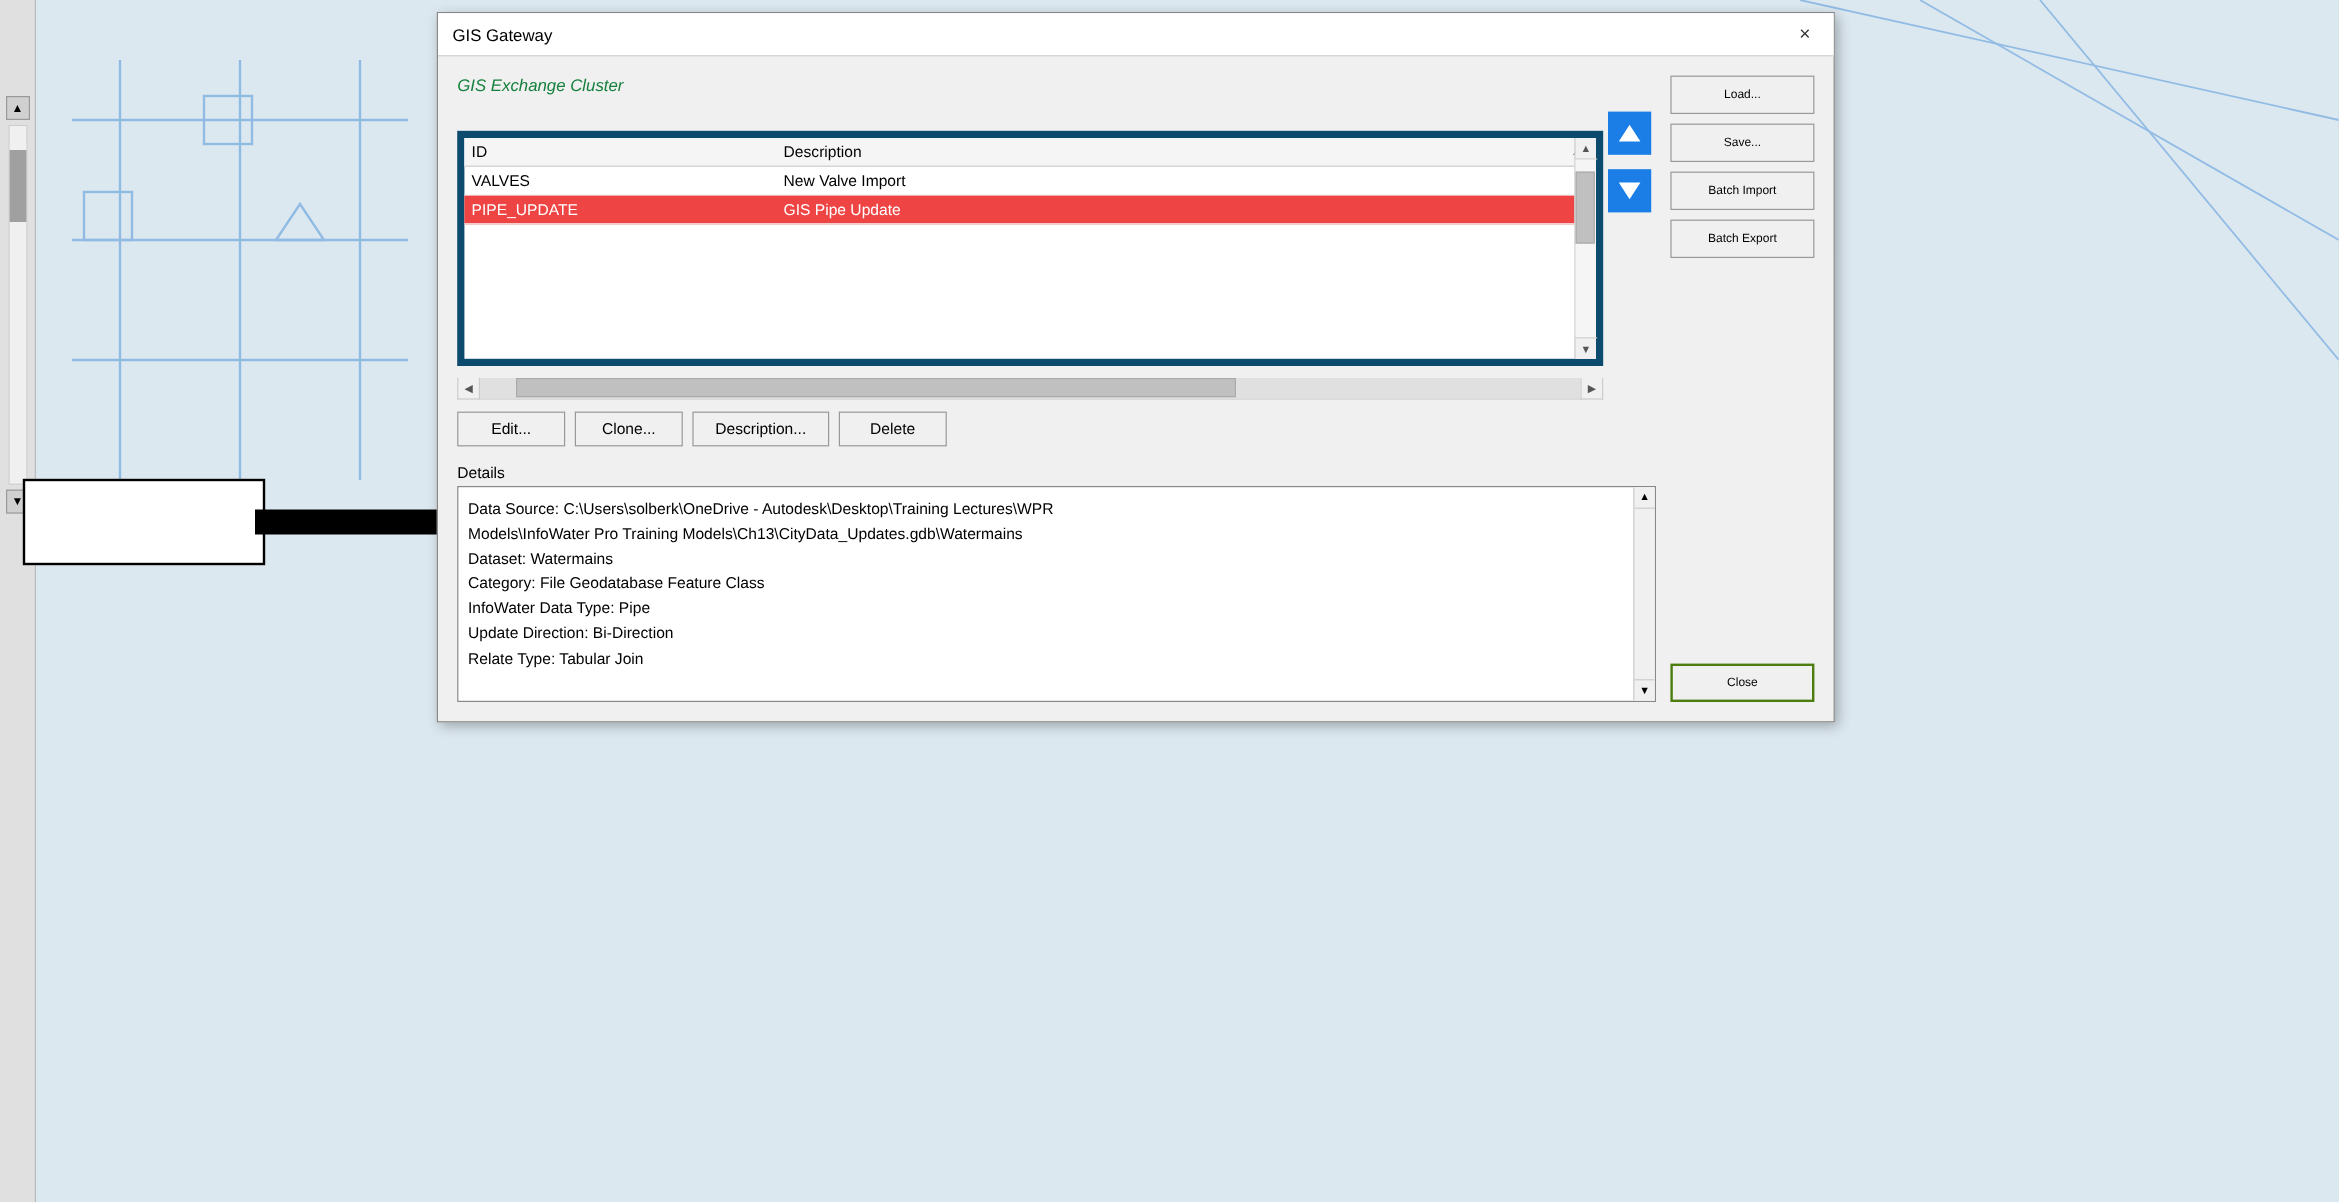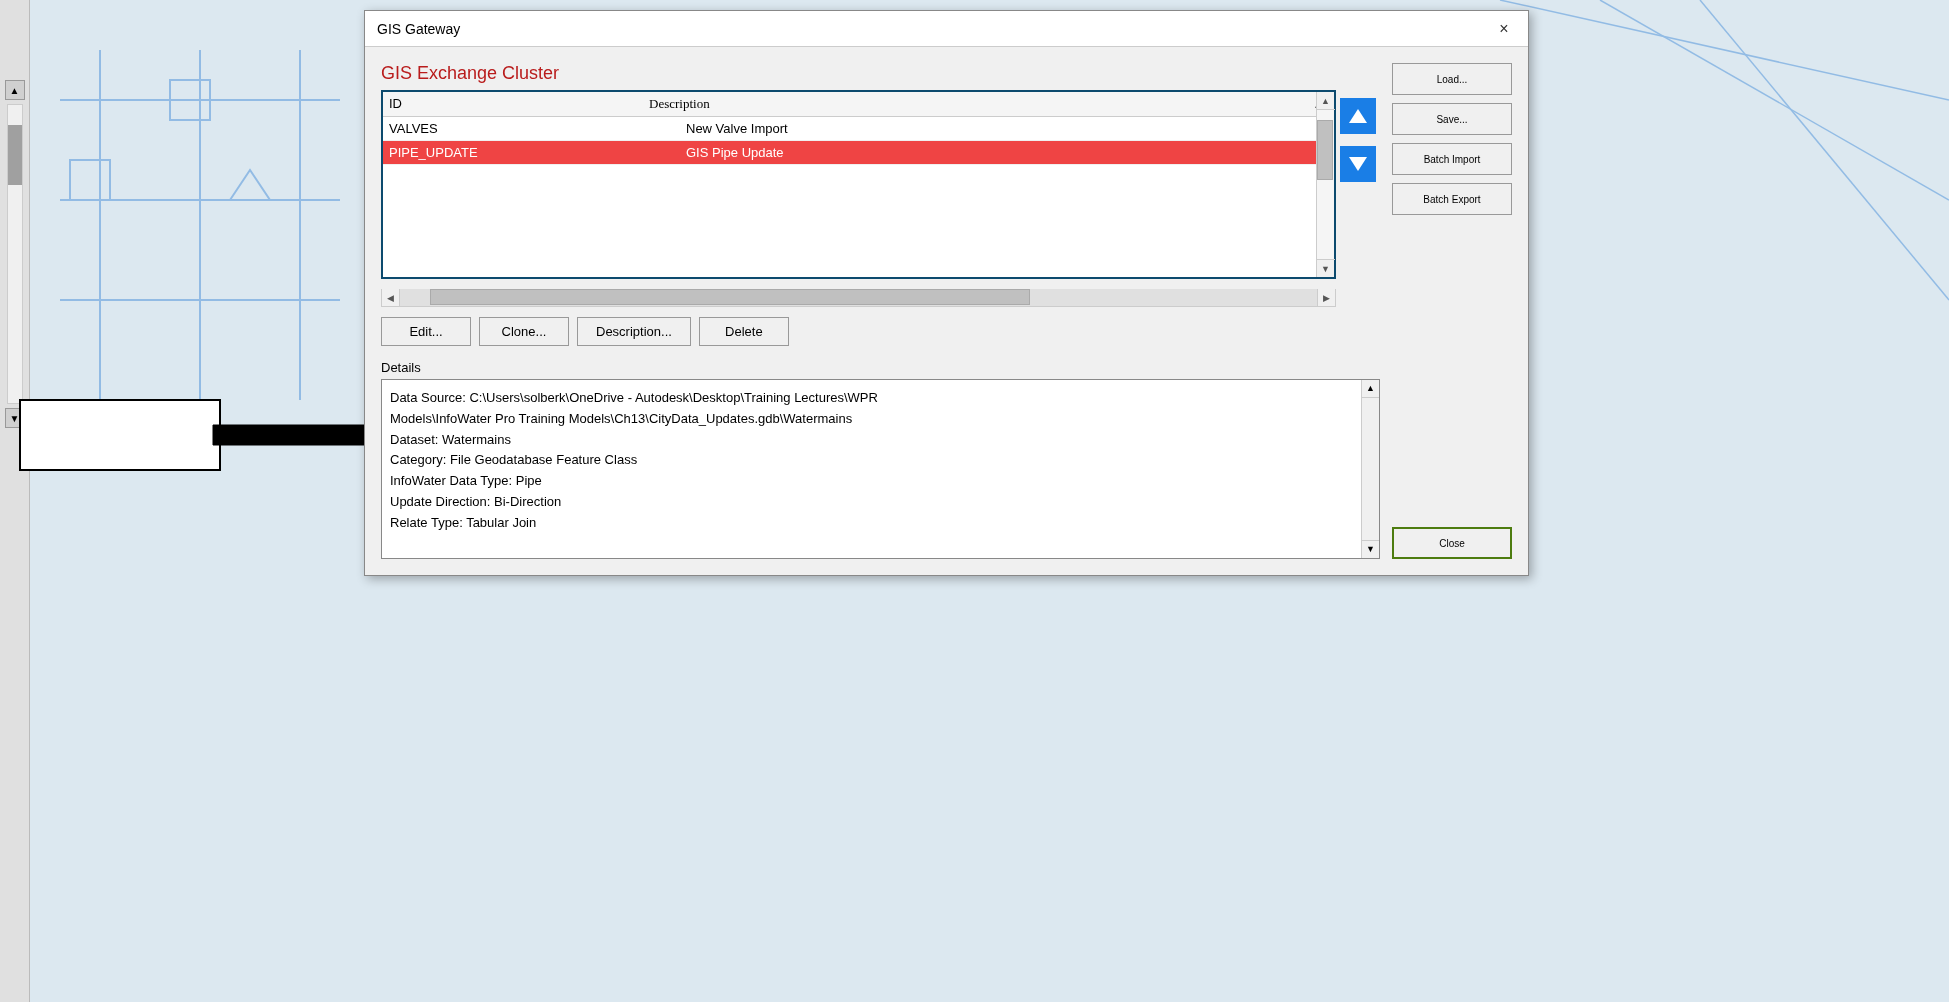--- a/index.html
+++ b/index.html
@@ -119,73 +119,73 @@
     .dialog-sidebar {
       width: 120px;
       display: flex;
       flex-direction: column;
       gap: 8px;
       padding-top: 0;
     }
 
     
     .section-label {
-      font-size: 18px;
+      font-size: 14px;
       margin-bottom: 6px;
-      color: #b91c1c;
+      color: #15803d;
+      font-style: italic;
     }
 
     
     .table-container {
-      border: 2px solid #0c4a6e;
+      border: 6px solid #0c4a6e;
       background: #fff;
       margin-bottom: 10px;
       position: relative;
+      margin-top: 24px;
     }
 
     .table-header {
       display: flex;
       background: #f5f5f5;
       border-bottom: 1px solid #ccc;
       padding: 4px 6px;
     }
 
     .table-header-col {
       font-size: 13px;
       color: #000;
     }
 
     .table-header-col-id {
       width: 260px;
     }
 
     .table-header-col-desc {
       flex: 1;
-      font-family: Liberation Serif, serif;
     }
 
     .table-header-col-scroll {
       width: 20px;
       display: flex;
       align-items: center;
       justify-content: center;
       font-size: 10px;
       color: #555;
     }
 
     .table-body {
       min-height: 160px;
     }
 
     .table-row {
       display: flex;
       padding: 4px 6px;
       border-bottom: 1px solid #f0f0f0;
       cursor: pointer;
-      gap: 37px;
     }
 
     .table-row.selected {
       background: #ef4444;
       color: #fff;
     }
 
     .table-cell-id {
       width: 260px;
       font-size: 13px;

